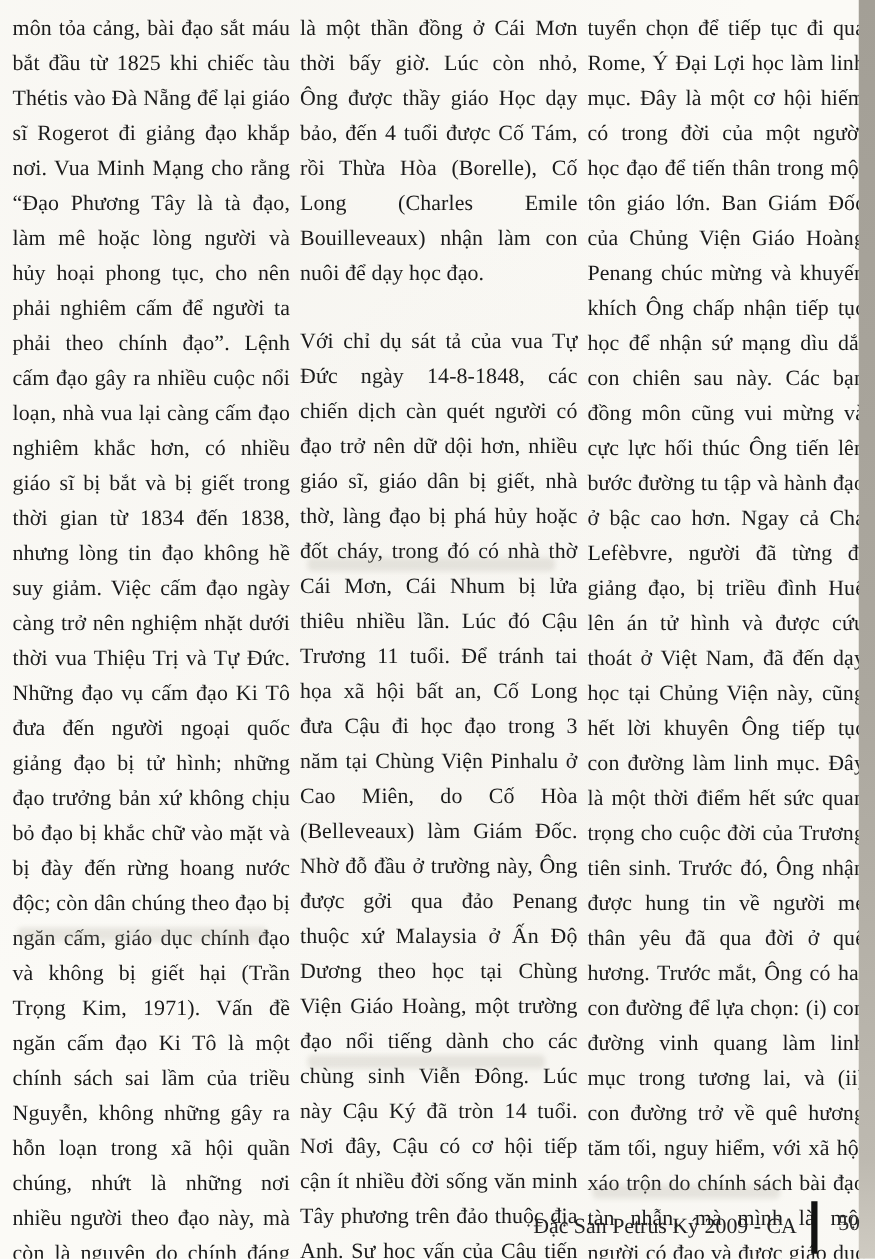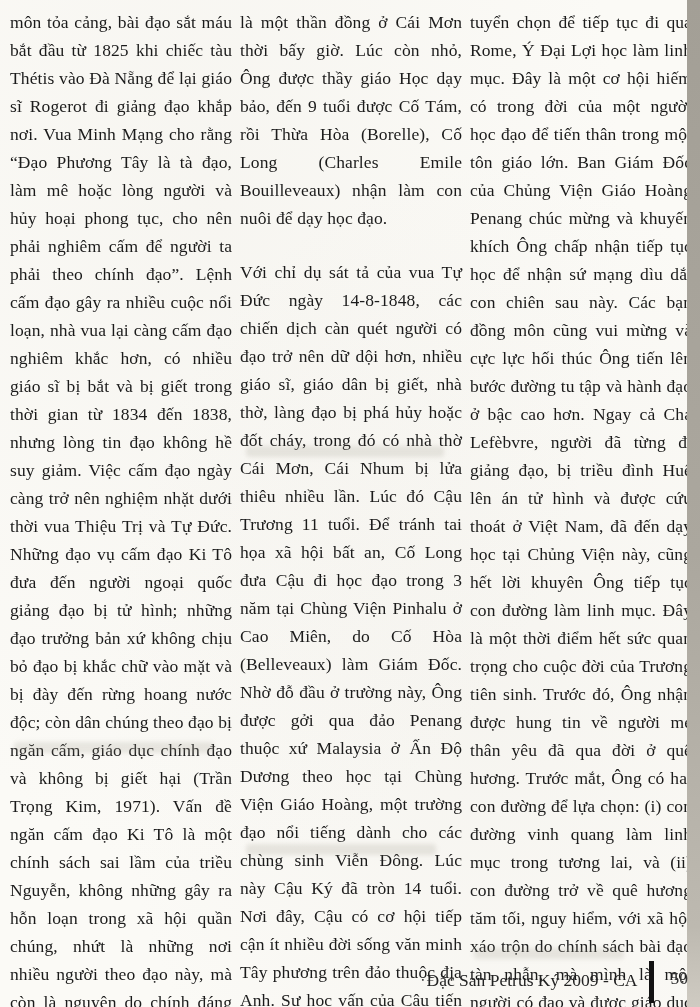--- a/index.html
+++ b/index.html
@@ -87,21 +87,21 @@
 <div class="page">
 
   <div class="columns">
 
     <div class="col">
       <p>môn tỏa cảng, bài đạo sắt máu bắt đầu từ 1825 khi chiếc tàu Thétis vào Đà Nẵng để lại giáo sĩ Rogerot đi giảng đạo khắp nơi. Vua Minh Mạng cho rằng “Đạo Phương Tây là tà đạo, làm mê hoặc lòng người và hủy hoại phong tục, cho nên phải nghiêm cấm để người ta phải theo chính đạo”. Lệnh cấm đạo gây ra nhiều cuộc nổi loạn, nhà vua lại càng cấm đạo nghiêm khắc hơn, có nhiều giáo sĩ bị bắt và bị giết trong thời gian từ 1834 đến 1838, nhưng lòng tin đạo không hề suy giảm. Việc cấm đạo ngày càng trở nên nghiệm nhặt dưới thời vua Thiệu Trị và Tự Đức. Những đạo vụ cấm đạo Ki Tô đưa đến người ngoại quốc giảng đạo bị tử hình; những đạo trưởng bản xứ không chịu bỏ đạo bị khắc chữ vào mặt và bị đày đến rừng hoang nước độc; còn dân chúng theo đạo bị ngăn cấm, giáo dục chính đạo và không bị giết hại (Trần Trọng Kim, 1971). Vấn đề ngăn cấm đạo Ki Tô là một chính sách sai lầm của triều Nguyễn, không những gây ra hỗn loạn trong xã hội quần chúng, nhứt là những nơi nhiều người theo đạo này, mà còn là nguyên do chính đáng để người Pháp và I-pha-Nho can thiệp vấn đề tôn giáo và xâm chiếm nước ta.</p>
 
     </div>
 
     <div class="col">
-      <p>là một thần đồng ở Cái Mơn thời bấy giờ. Lúc còn nhỏ, Ông được thầy giáo Học dạy bảo, đến 9 tuổi được Cố Tám, rồi Thừa Hòa (Borelle), Cố Long (Charles Emile Bouilleveaux) nhận làm con nuôi để dạy học đạo.</p>
+      <p>là một thần đồng ở Cái Mơn thời bấy giờ. Lúc còn nhỏ, Ông được thầy giáo Học dạy bảo, đến 4 tuổi được Cố Tám, rồi Thừa Hòa (Borelle), Cố Long (Charles Emile Bouilleveaux) nhận làm con nuôi để dạy học đạo.</p>
       <p>Với chỉ dụ sát tả của vua Tự Đức ngày 14-8-1848, các chiến dịch càn quét người có đạo trở nên dữ dội hơn, nhiều giáo sĩ, giáo dân bị giết, nhà thờ, làng đạo bị phá hủy hoặc đốt cháy, trong đó có nhà thờ Cái Mơn, Cái Nhum bị lửa thiêu nhiều lần. Lúc đó Cậu Trương 11 tuổi. Để tránh tai họa xã hội bất an, Cố Long đưa Cậu đi học đạo trong 3 năm tại Chùng Viện Pinhalu ở Cao Miên, do Cố Hòa (Belleveaux) làm Giám Đốc. Nhờ đỗ đầu ở trường này, Ông được gởi qua đảo Penang thuộc xứ Malaysia ở Ấn Độ Dương theo học tại Chùng Viện Giáo Hoàng, một trường đạo nổi tiếng dành cho các chùng sinh Viễn Đông. Lúc này Cậu Ký đã tròn 14 tuổi. Nơi đây, Cậu có cơ hội tiếp cận ít nhiều đời sống văn minh Tây phương trên đảo thuộc địa Anh. Sự học vấn của Cậu tiến bộ nhanh, đầu óc thêm sáng suốt, mở rộng kiến thức Âu Á với các phương pháp giáo dục tân thời như giáo án khoa học, chương trình học vấn tân thời, thư viện đầy ắp các tài liệu, thông tin khoa học, kỹ thuật, thần giáo, triết học, văn học… quốc tế mà Cậu luôn mê say, tìm tòi học hỏi.</p>
 
     </div>
 
     <div class="col">
       <p>tuyển chọn để tiếp tục đi qua Rome, Ý Đại Lợi học làm linh mục. Đây là một cơ hội hiếm có trong đời của một người học đạo để tiến thân trong một tôn giáo lớn. Ban Giám Đốc của Chủng Viện Giáo Hoàng Penang chúc mừng và khuyến khích Ông chấp nhận tiếp tục học để nhận sứ mạng dìu dắt con chiên sau này. Các bạn đồng môn cũng vui mừng và cực lực hối thúc Ông tiến lên bước đường tu tập và hành đạo ở bậc cao hơn. Ngay cả Cha Lefèbvre, người đã từng đi giảng đạo, bị triều đình Huế lên án tử hình và được cứu thoát ở Việt Nam, đã đến dạy học tại Chủng Viện này, cũng hết lời khuyên Ông tiếp tục con đường làm linh mục. Đây là một thời điểm hết sức quan trọng cho cuộc đời của Trương tiên sinh. Trước đó, Ông nhận được hung tin về người mẹ thân yêu đã qua đời ở quê hương. Trước mắt, Ông có hai con đường để lựa chọn: (i) con đường vinh quang làm linh mục trong tương lai, và (ii) con đường trở về quê hương tăm tối, nguy hiểm, với xã hội xáo trộn do chính sách bài đạo tàn nhẫn, mà mình là một người có đạo và được giáo dục hơn thập niên qua. Với lòng hiếu thảo, Ông đã can đảm quyết định hồi hương để vừa thọ tang mẹ vừa có cơ hội phục vụ đất nước, mặc dù có thể gặp nhiều nguy hiểm đến tánh mạng khi về nước. Sự hồi hương này quả là một quyết định sáng suốt, không bị lôi cuốn bởi ảo ảnh phù du, phản ánh tấm lòng yêu nước dạt dào và hiếu để của một thanh niên thông minh quán chúng, vừa tròn 21 tuổi đời.</p>
     </div>
 
   </div>
 

